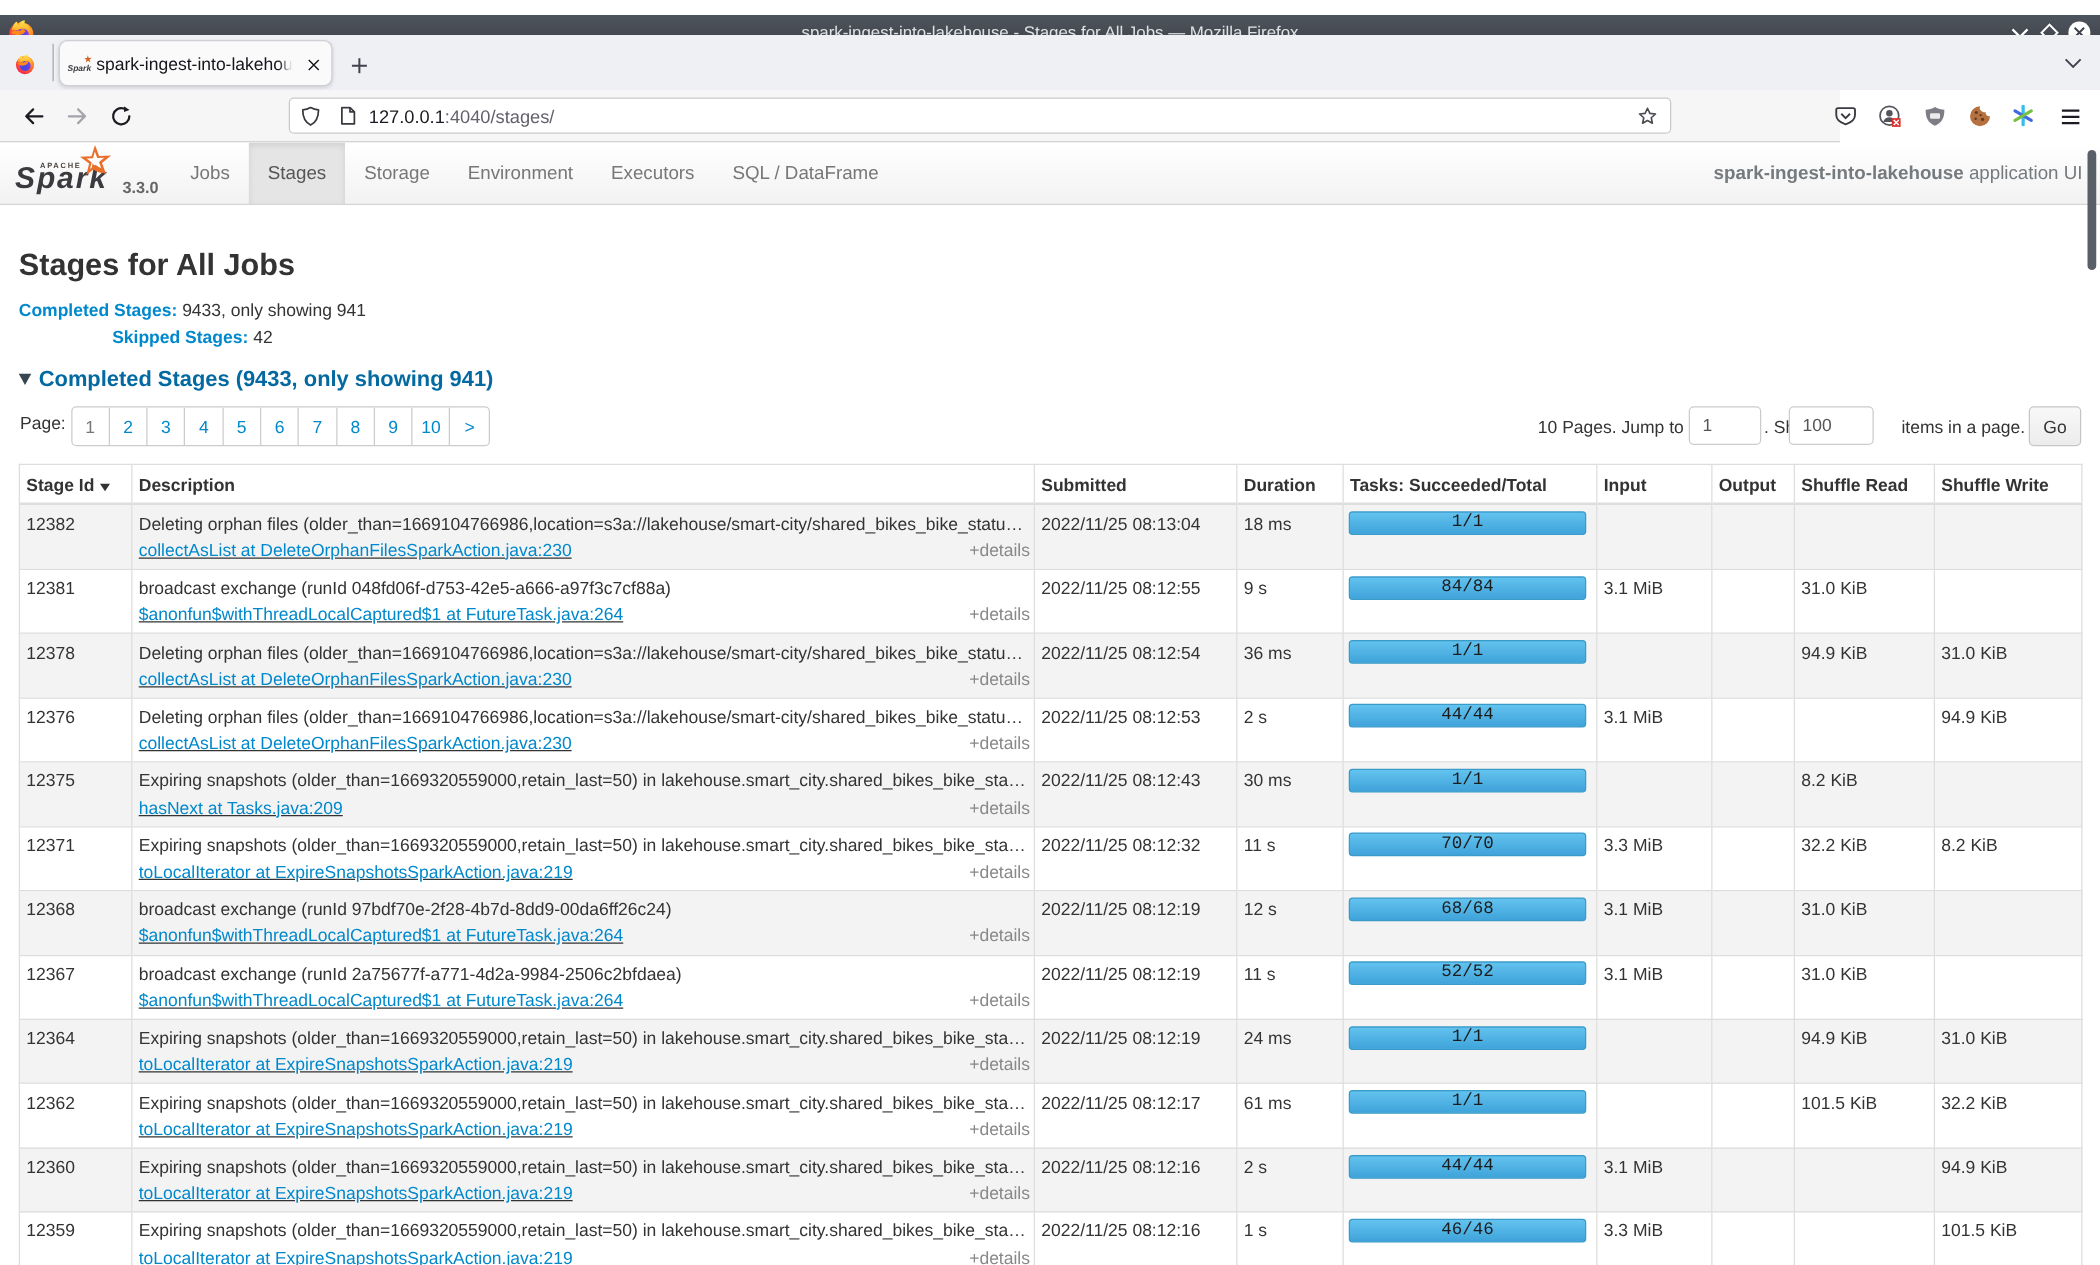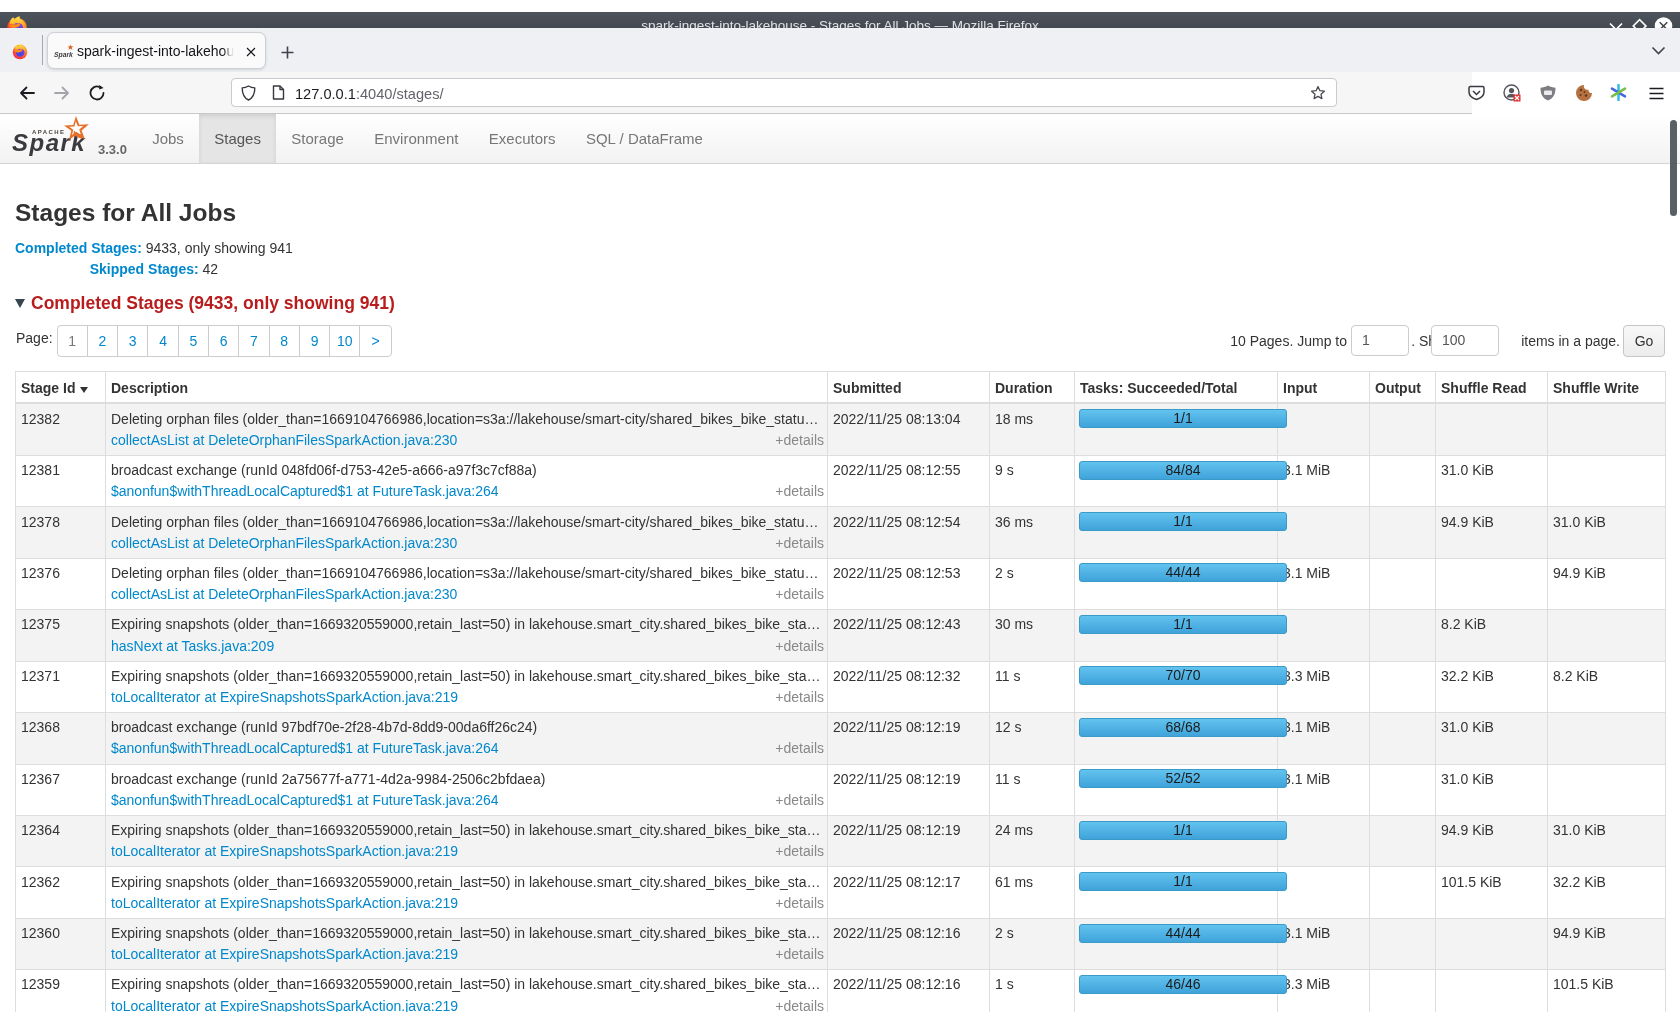--- a/index.html
+++ b/index.html
@@ -35,21 +35,21 @@
 .snav .it.act { background:#e5e5e5; color:#555;
   box-shadow:inset 0 2px 5px rgba(0,0,0,.1); }
 .appui { position:absolute; right:14px; top:0; line-height:49px; font-size:15px; color:#757a7e; }
 .appui b { font-weight:bold; }
 
 
 .h3 { position:absolute; left:15px; top:199px; font-size:24.5px; font-weight:bold; color:#333;
   line-height:28px; }
 .slist { position:absolute; left:15px; top:237.5px; font-size:14px; color:#333; line-height:21.4px;text-align:center; }
 .slist .lbl { color:#0088cc; font-weight:bold; }
-.h4 { position:absolute; left:15px; top:292px; font-size:17.5px; font-weight:bold; color:#b91c1c;
+.h4 { position:absolute; left:15px; top:292px; font-size:17.5px; font-weight:bold; color:#0369a1;
   line-height:22px; }
 .h4 .arr { display:inline-block; width:0; height:0; border-left:5.5px solid transparent;
   border-right:5.5px solid transparent; border-top:9px solid #36454f; margin-right:6px; position:relative; top:-1px; }
 
 .pgrow { position:absolute; left:15px; top:324px; width:1650px; height:33px; font-size:14px; color:#333; }
 .pglabel { position:absolute; left:1px; top:6px; }
 .pager { position:absolute; left:41.5px; top:0.5px; height:32px; display:flex;
   background:#fff; border:1px solid #ccc; border-radius:4px; overflow:hidden; }
 .pbtn { width:30.3px; line-height:30px; text-align:center; border-right:1px solid #ccc;
   color:#0088cc; font-size:14px; }
@@ -66,26 +66,26 @@
 
 table.stage { position:absolute; left:15px; top:371px; width:1650px; border-collapse:collapse;
   font-size:14px; color:#333; table-layout:fixed; }
 table.stage th, table.stage td { border:1px solid #ddd; vertical-align:top; text-align:left;
   padding:4.2px 5px 3.8px; line-height:21.2px; font-weight:normal; }
 table.stage th { font-weight:bold; border-bottom:2px solid #ddd; padding:5.7px 5px 3.6px; }
 table.stage tbody tr { height:51.45px; }
 table.stage tbody tr:nth-child(odd) { background:#f3f3f4; }
 td.c-id { padding-left:5px; }
 .d1 { white-space:nowrap; overflow:hidden; }
-.d2 { position:relative; white-space:nowrap; }
+.d2 { position:relative; white-space:nowrap;text-decoration:underline; }
 .det { position:absolute; right:-2px; top:0; color:#888; cursor:pointer; }
 .sortarr { display:inline-block; width:0; height:0; border-left:4px solid transparent;
   border-right:4px solid transparent; border-top:6px solid #333; margin-left:5px; }
-.pbar { position:relative; margin-top:0.5px; margin-left:-1px; width:208px; height:19px; border-radius:3px;
-  background:linear-gradient(#63c3ef,#3fa3da); border:1px solid #3a9ac8; text-align:center; }
+.pbar { position:relative; margin-top:0.5px; margin-left:-1px; width:190px; height:19px; border-radius:3px;
+  background:linear-gradient(#63c3ef,#3fa3da); border:1px solid #3a9ac8; text-align:center;font-family:Liberation Mono, monospace; }
 .pbar span { display:block; line-height:17px; font-size:14px; color:#1c1c1c; }
 </style></head>
 <body>
 
 <div class="titlebar">
   <svg width="24" height="24" style="position:absolute;left:5px;top:2px" viewBox="0 0 24 24">
     <defs>
       <radialGradient id="ffball" cx="0.7" cy="0.22" r="0.95">
           <stop offset="0.25" stop-color="#ff9a26"></stop>
           <stop offset="0.6" stop-color="#ff5d25"></stop>
@@ -208,20 +208,21 @@
   </svg>
   <span style="position:absolute;left:98px;top:27.5px;font-size:13px;font-weight:bold;color:#666">3.3.0</span>
   <div class="snav">
     <span class="it">Jobs</span>
       <span class="it act">Stages</span>
       <span class="it">Storage</span>
       <span class="it">Environment</span>
       <span class="it">Executors</span>
       <span class="it">SQL / DataFrame</span>
   </div>
+  <span class="appui"><b>spark-ingest-into-lakehouse</b> application UI</span>
 </div>
 
 <div class="h3">Stages for All Jobs</div>
 <div class="slist">
   <div><span class="lbl">Completed Stages:</span> 9433, only showing 941</div>
   <div><span class="lbl">Skipped Stages:</span> 42</div>
 </div>
 <div class="h4"><span class="arr"></span>Completed Stages (9433, only showing 941)</div>
 
 <div class="pgrow">

